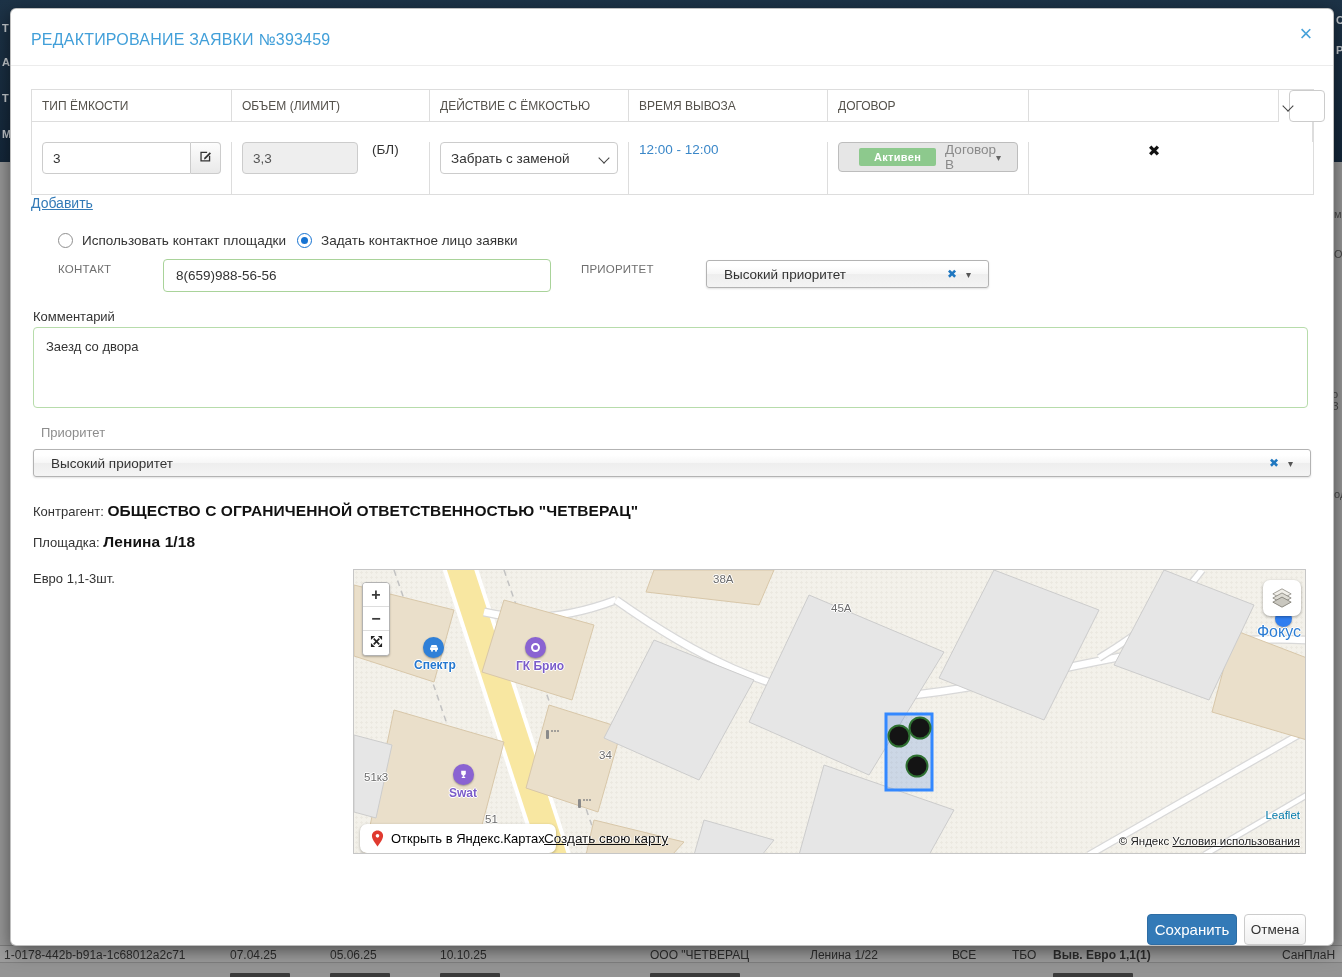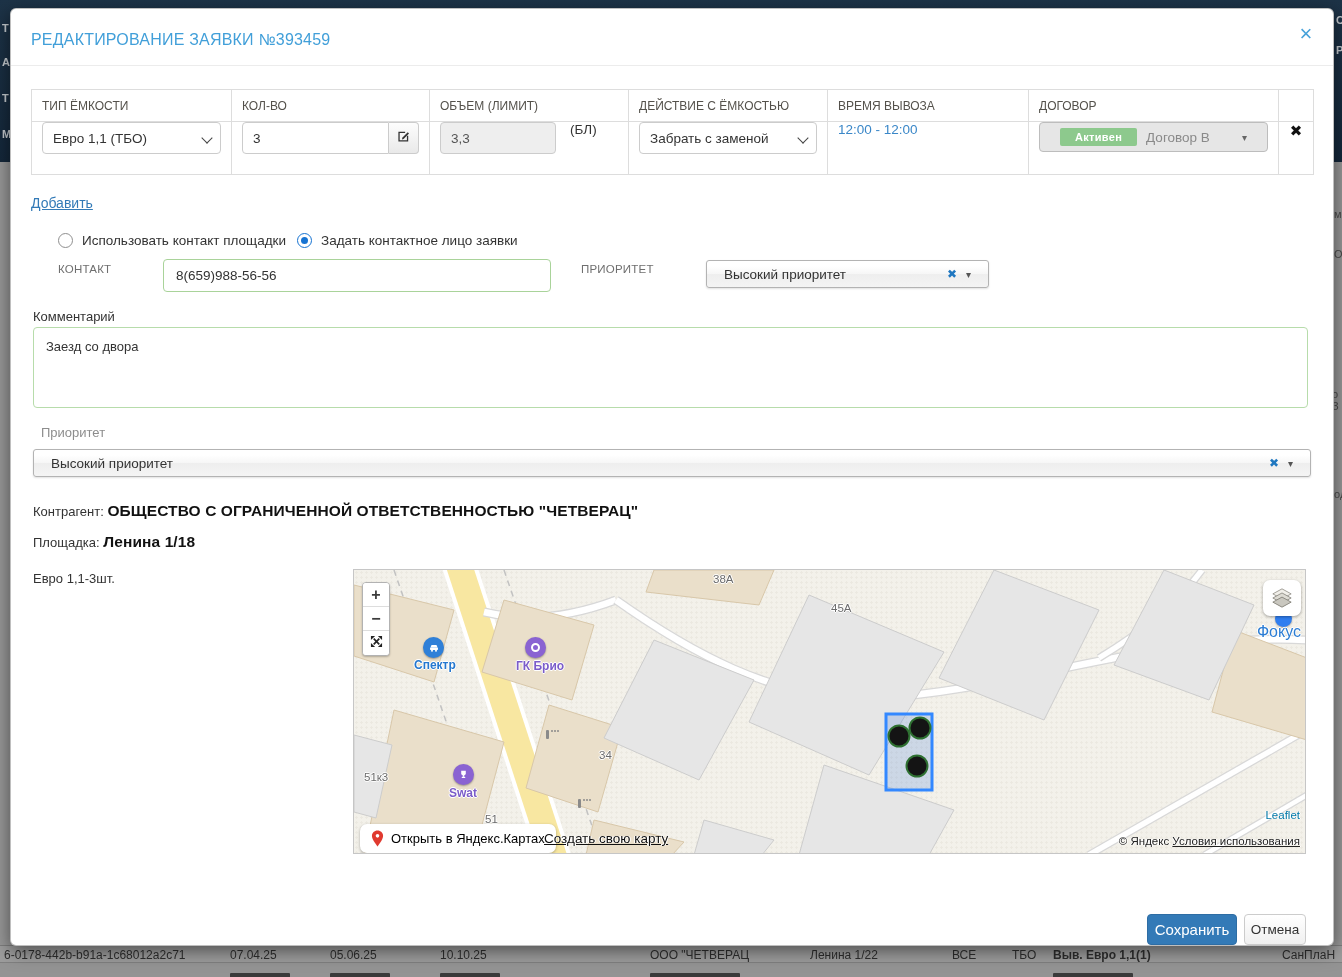--- a/index.html
+++ b/index.html
@@ -163,21 +163,21 @@
     <span class="navy-frag" style="left:2px;top:128px">М</span>
     <span class="navy-frag" style="left:1336px;top:14px">С</span>
     <span class="navy-frag" style="left:1336px;top:44px">Р</span>
   </div>
   <span class="grey-frag" style="left:1334px;top:208px">ме</span>
   <span class="grey-frag" style="left:1334px;top:248px">Оч</span>
   <span class="grey-frag" style="left:1332px;top:388px">о З</span>
   <span class="grey-frag" style="left:1334px;top:488px">од</span>
 
   <div class="bg-row1">
-    <span style="left:4px">6-0178-442b-b91a-1c68012a2c71</span>
+    <span style="left:4px">1-0178-442b-b91a-1c68012a2c71</span>
     <span style="left:230px">07.04.25</span>
     <span style="left:330px">05.06.25</span>
     <span style="left:440px">10.10.25</span>
     <span style="left:650px">ООО "ЧЕТВЕРАЦ</span>
     <span style="left:810px">Ленина 1/22</span>
     <span style="left:952px">ВСЕ</span>
     <span style="left:1012px">ТБО</span>
     <span style="left:1053px; font-weight:bold">Выв. Евро 1,1(1)</span>
     <span style="left:1282px">СанПлаН</span>
   </div>
@@ -189,21 +189,20 @@
     <div class="bg-smudge" style="left:1053px;width:80px"></div>
   </div>
 
   <div class="modal">
     <div class="modal-title">РЕДАКТИРОВАНИЕ ЗАЯВКИ №393459</div>
     <button class="modal-close">×</button>
     <div class="hdr-divider"></div>
 
     <div class="ctable">
       <div class="hc">ТИП ЁМКОСТИ</div>
-      <div class="hc">КОЛ-ВО</div>
       <div class="hc">ОБЪЕМ (ЛИМИТ)</div>
       <div class="hc">ДЕЙСТВИЕ С ЁМКОСТЬЮ</div>
       <div class="hc">ВРЕМЯ ВЫВОЗА</div>
       <div class="hc">ДОГОВОР</div>
       <div class="hc"></div>
 
       <div class="bc">
         <div class="select-wrap">
           <select>
             <option>Евро 1,1 (ТБО)</option>

